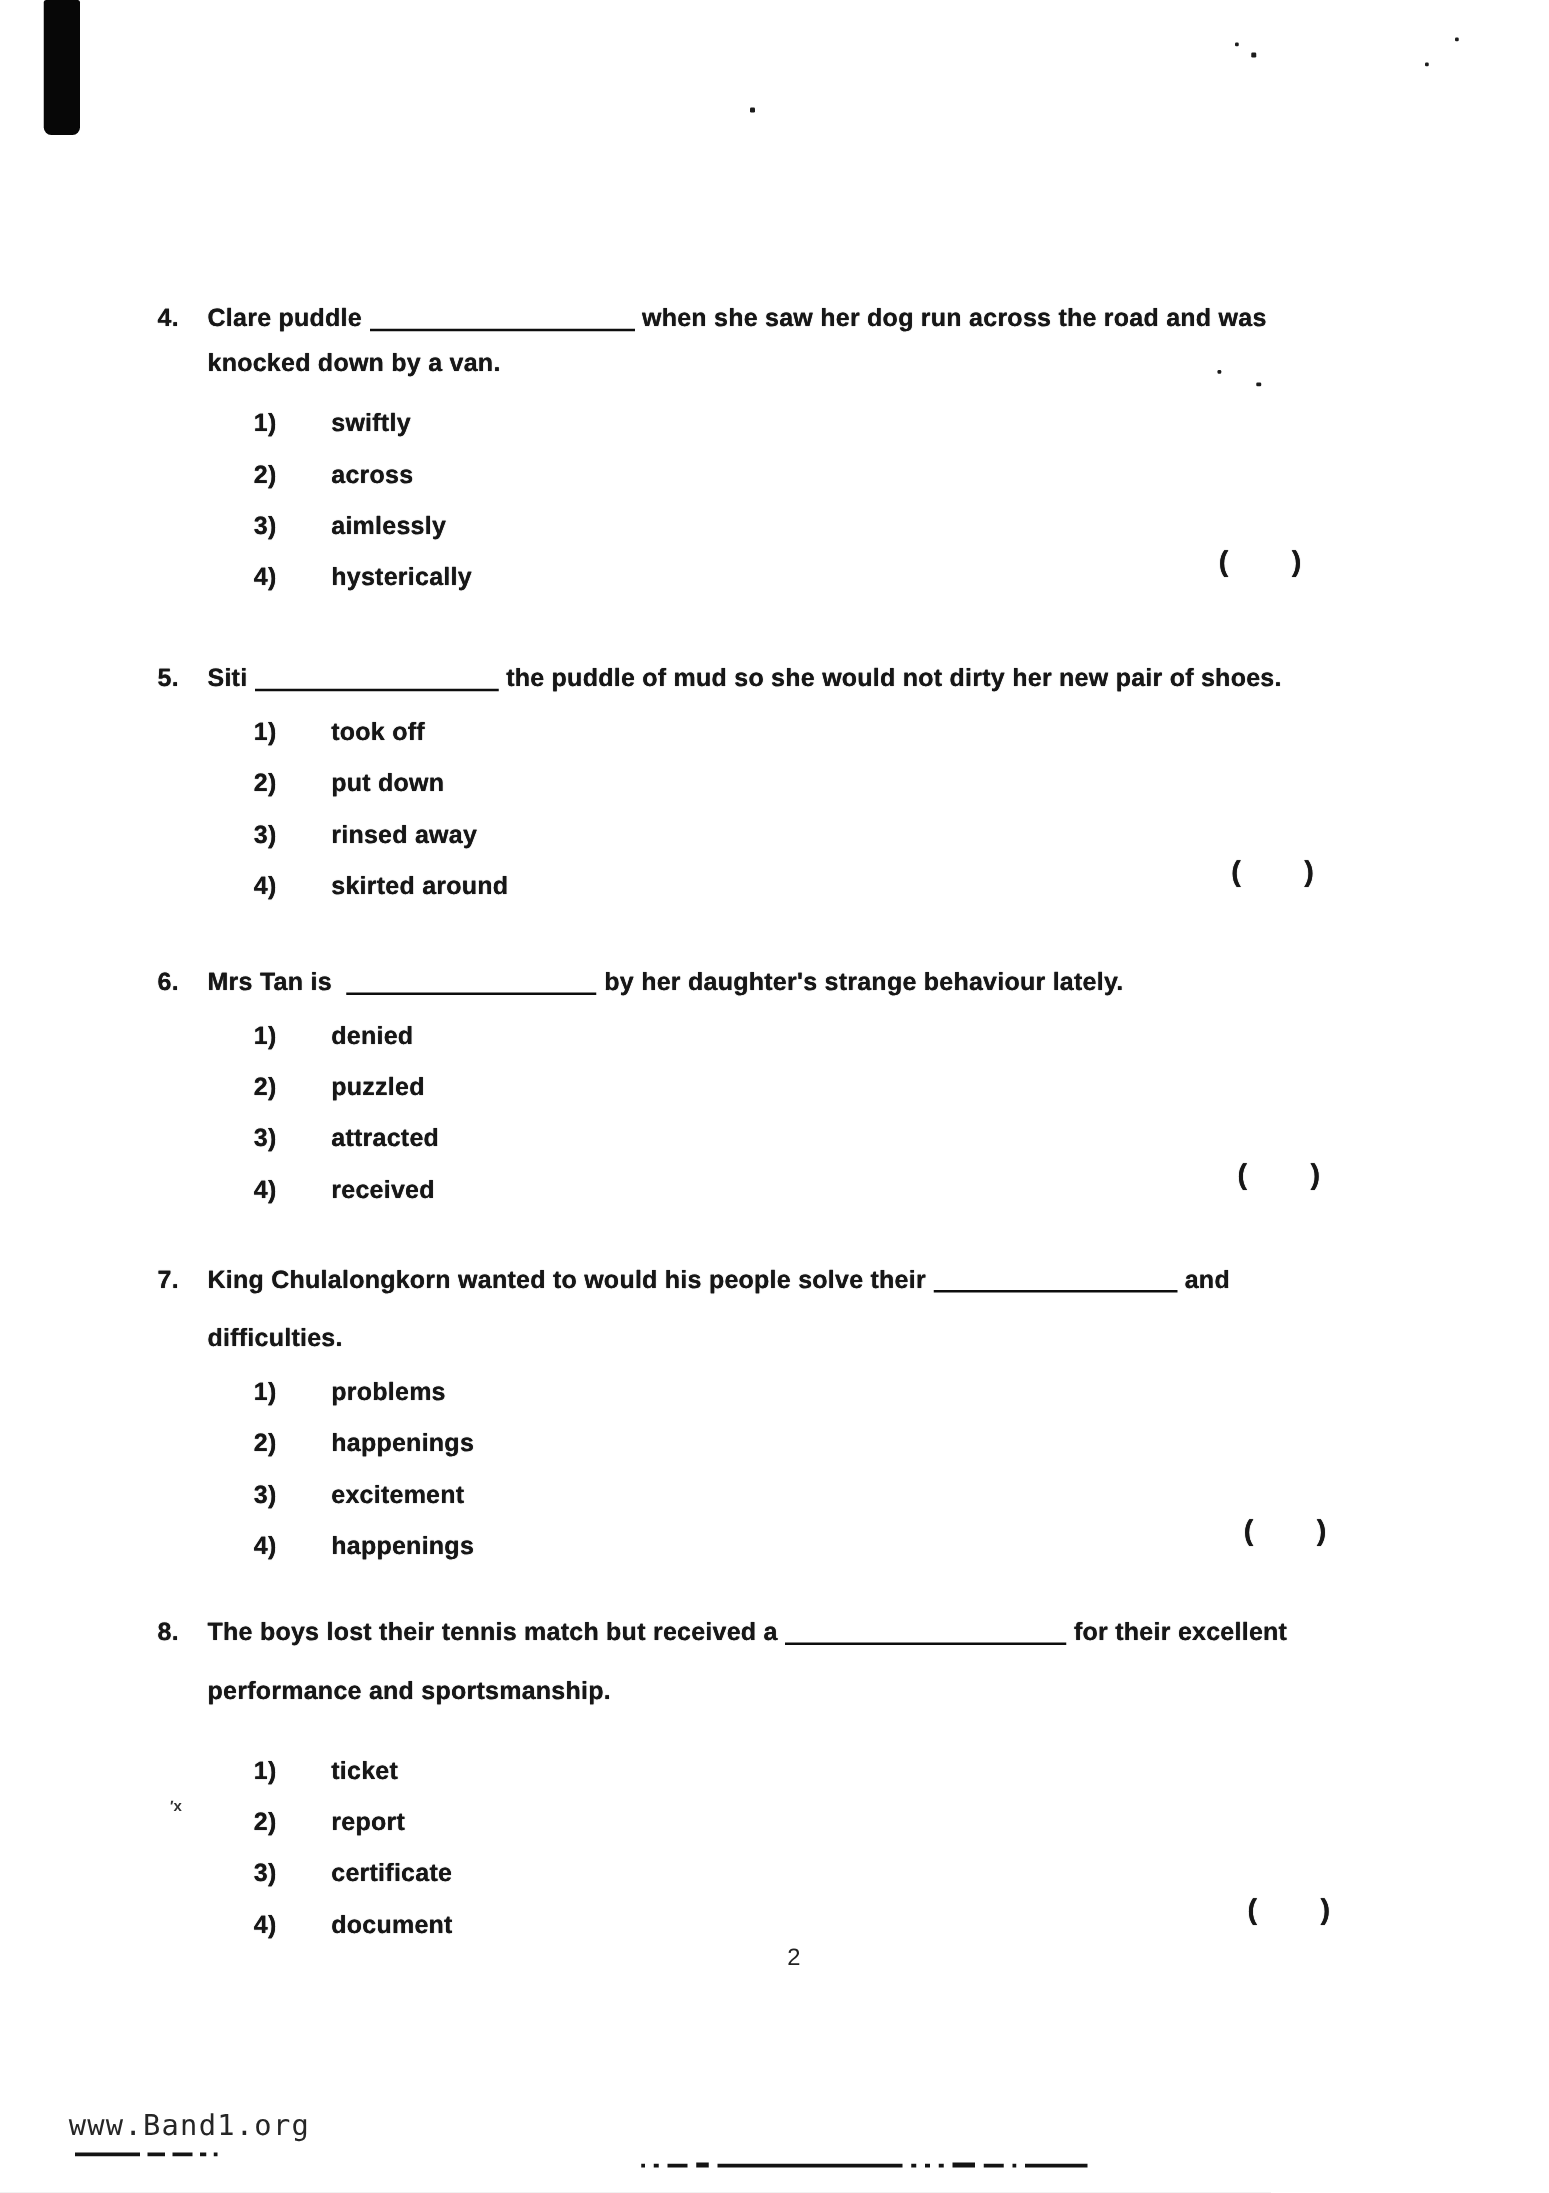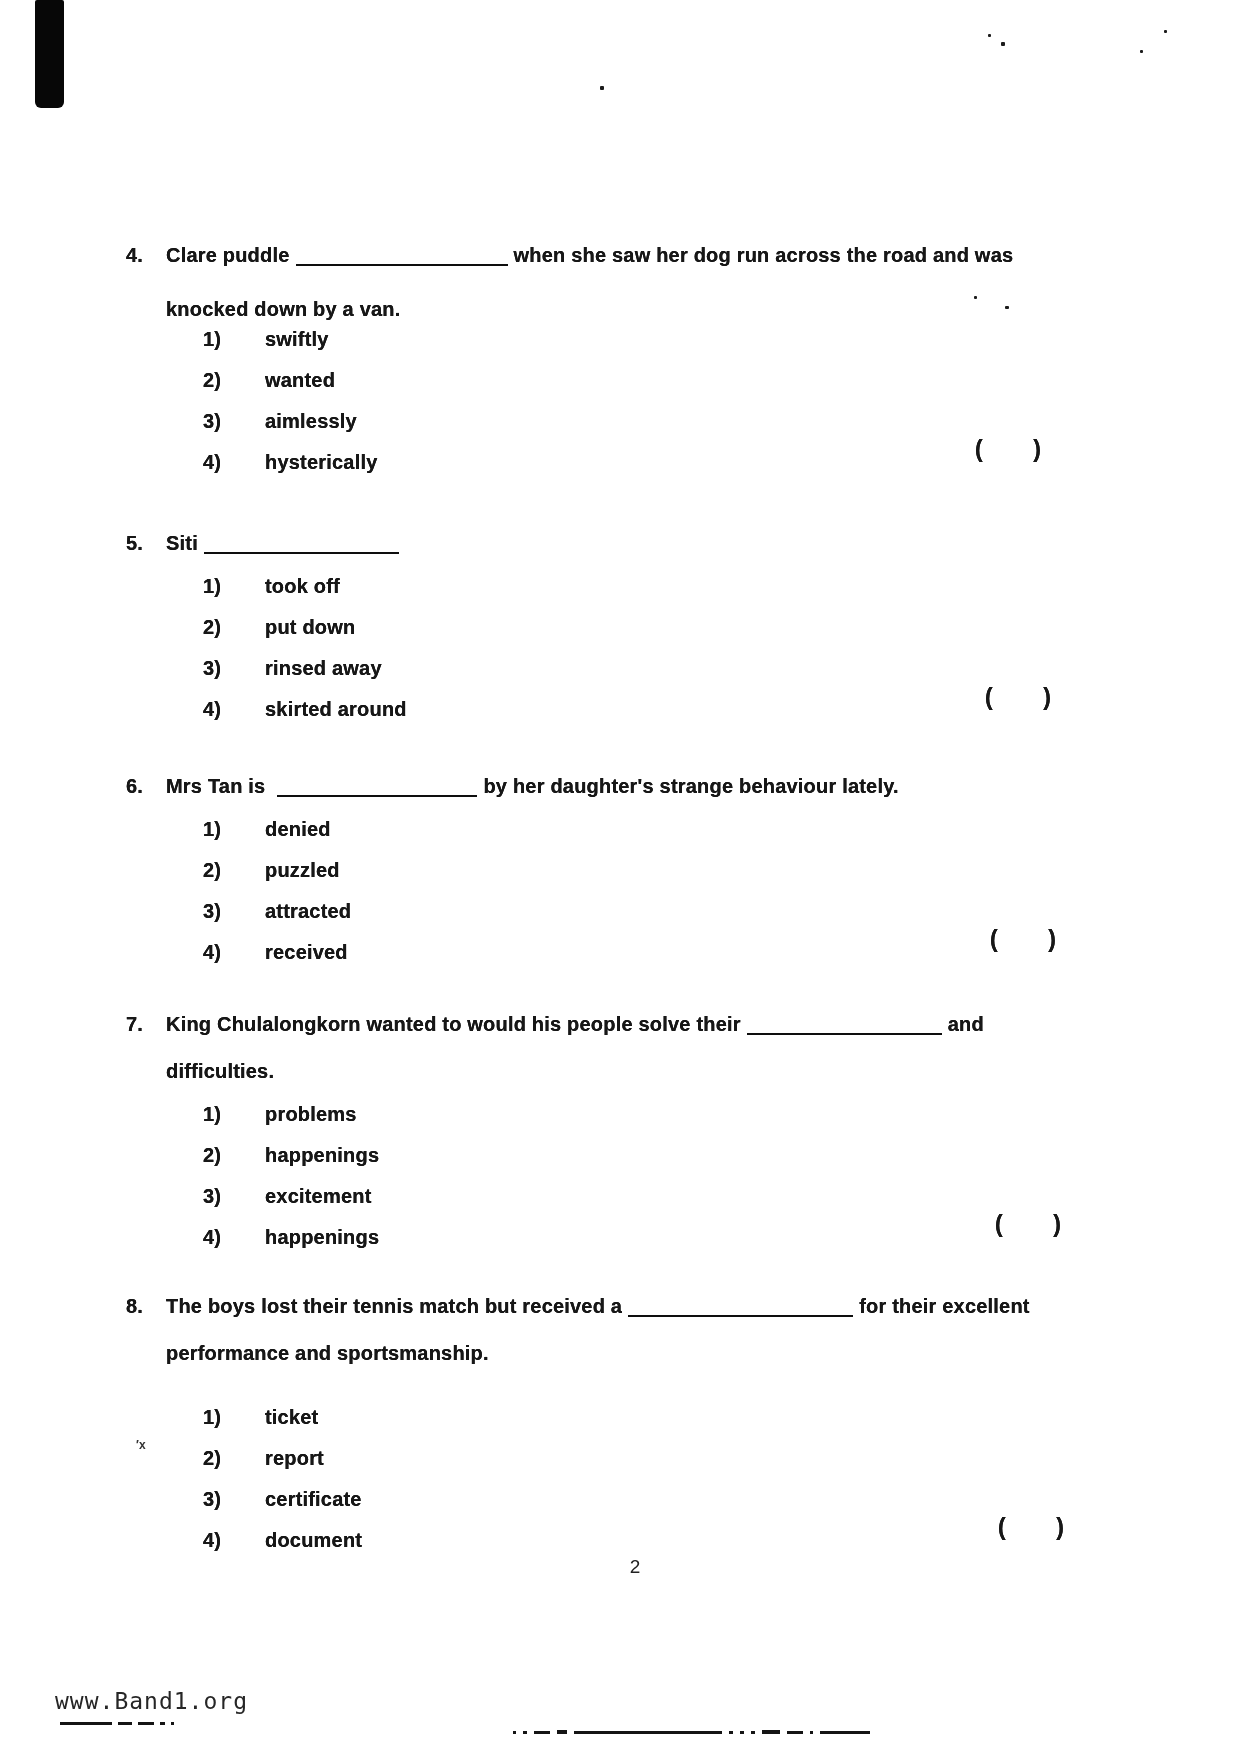--- a/index.html
+++ b/index.html
@@ -81,46 +81,47 @@
   <div class="speck" style="left:1164px;top:30px;width:3px;height:3px;"></div>
   <div class="speck" style="left:974px;top:296px;width:3px;height:3px;"></div>
   <div class="speck" style="left:1005px;top:306px;width:4px;height:3px;"></div>
 
   <div class="qline" style="top:240px;left:126px;">
     <span class="qnum">4.</span>
     <span>Clare puddle</span>
     <span class="blank" style="width:212px;"></span>
     <span>when she saw her dog run across the road and was</span>
   </div>
-  <div class="l2" style="top:294px;">knocked down by a van.</div>
+  <div class="l2" style="top:276px;">knocked down by a van.</div>
   <div class="opt" style="top:325px;">
     <span class="onum">1)</span>
     <span>swiftly</span>
   </div>
   <div class="opt" style="top:366px;">
     <span class="onum">2)</span>
-    <span>wanted</span>
+    <span>across</span>
   </div>
   <div class="opt" style="top:407px;">
     <span class="onum">3)</span>
     <span>aimlessly</span>
   </div>
   <div class="opt" style="top:448px;">
     <span class="onum">4)</span>
     <span>hysterically</span>
   </div>
   <div class="brk" style="top:436px;left:975px;">
     <span>(</span>
     <span>)</span>
   </div>
 
   <div class="qline" style="top:528px;left:126px;">
     <span class="qnum">5.</span>
     <span>Siti</span>
     <span class="blank" style="width:195px;"></span>
+    <span>the puddle of mud so she would not dirty her new pair of shoes.</span>
   </div>
   <div class="opt" style="top:572px;">
     <span class="onum">1)</span>
     <span>took off</span>
   </div>
   <div class="opt" style="top:613px;">
     <span class="onum">2)</span>
     <span>put down</span>
   </div>
   <div class="opt" style="top:654px;">

